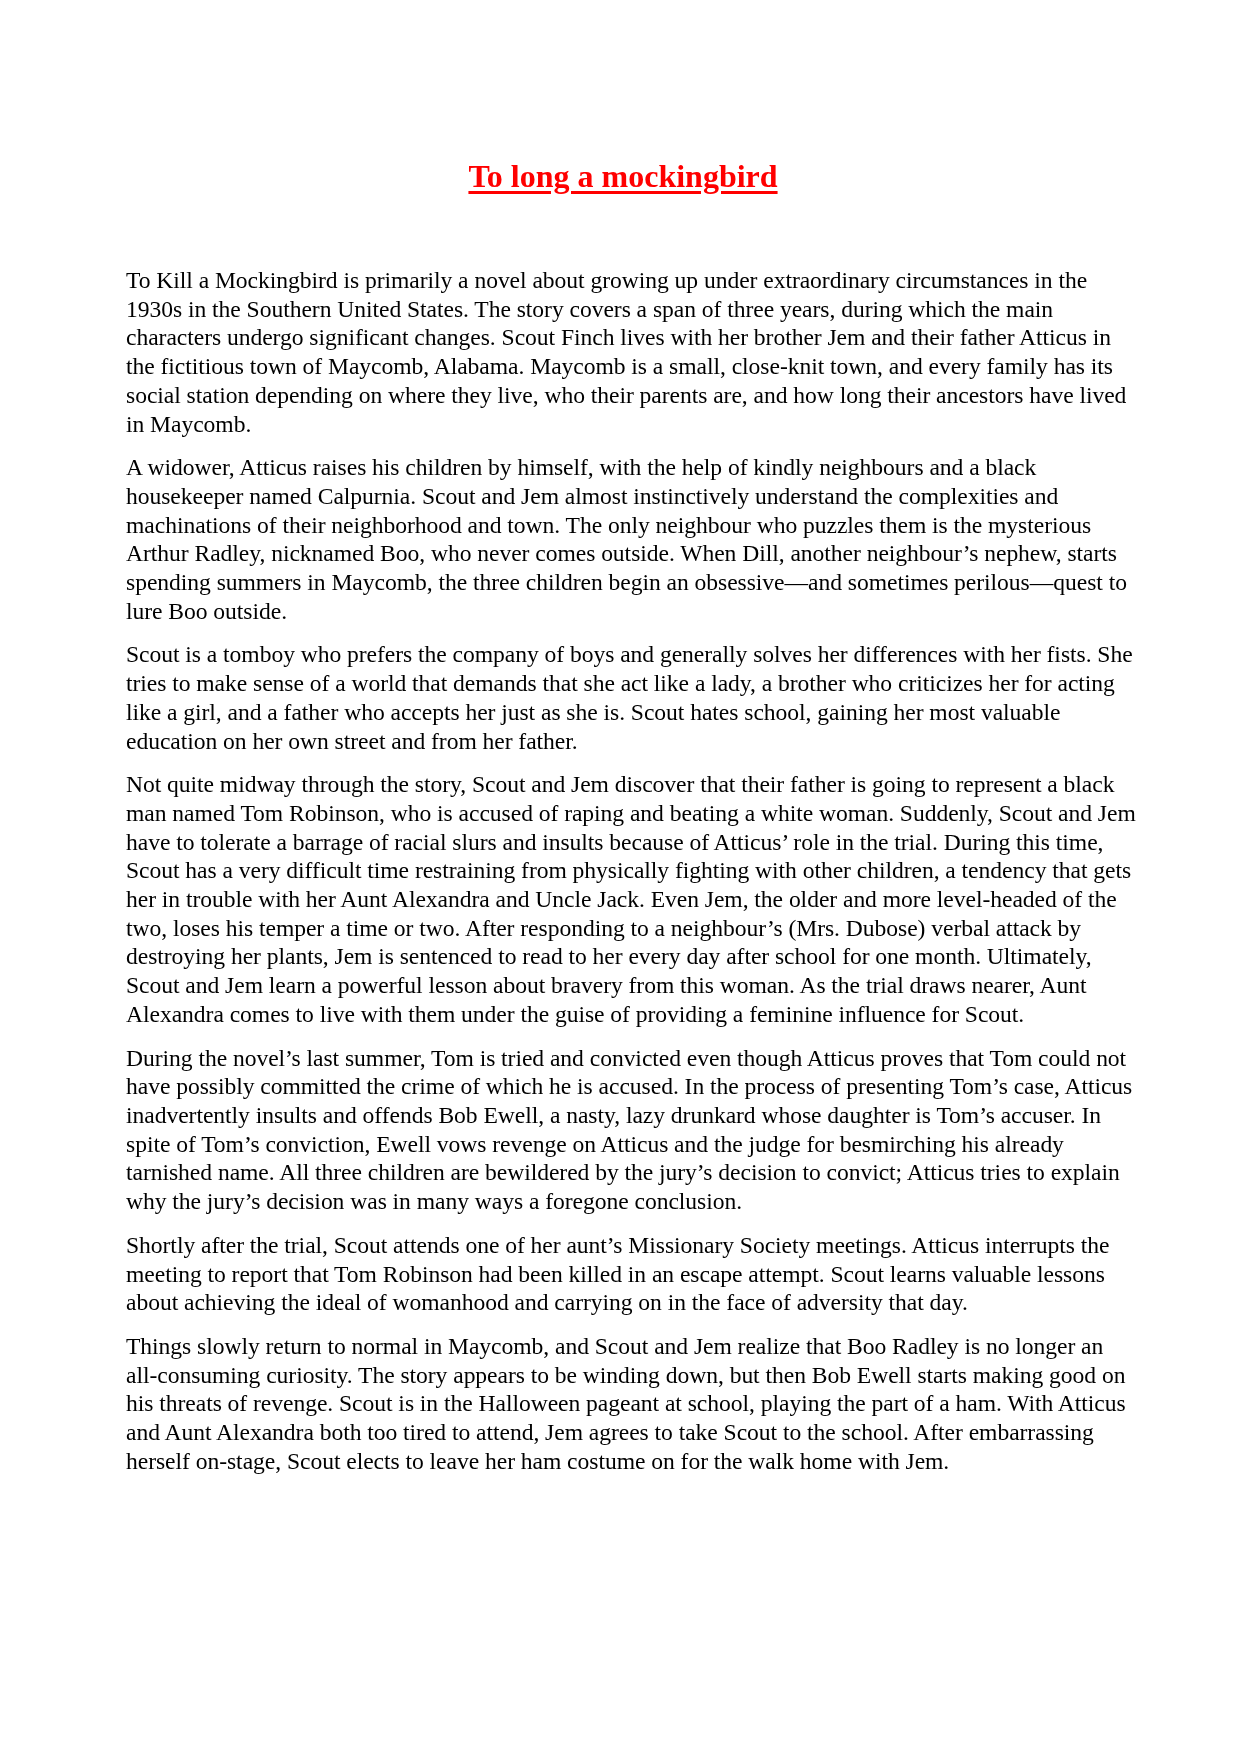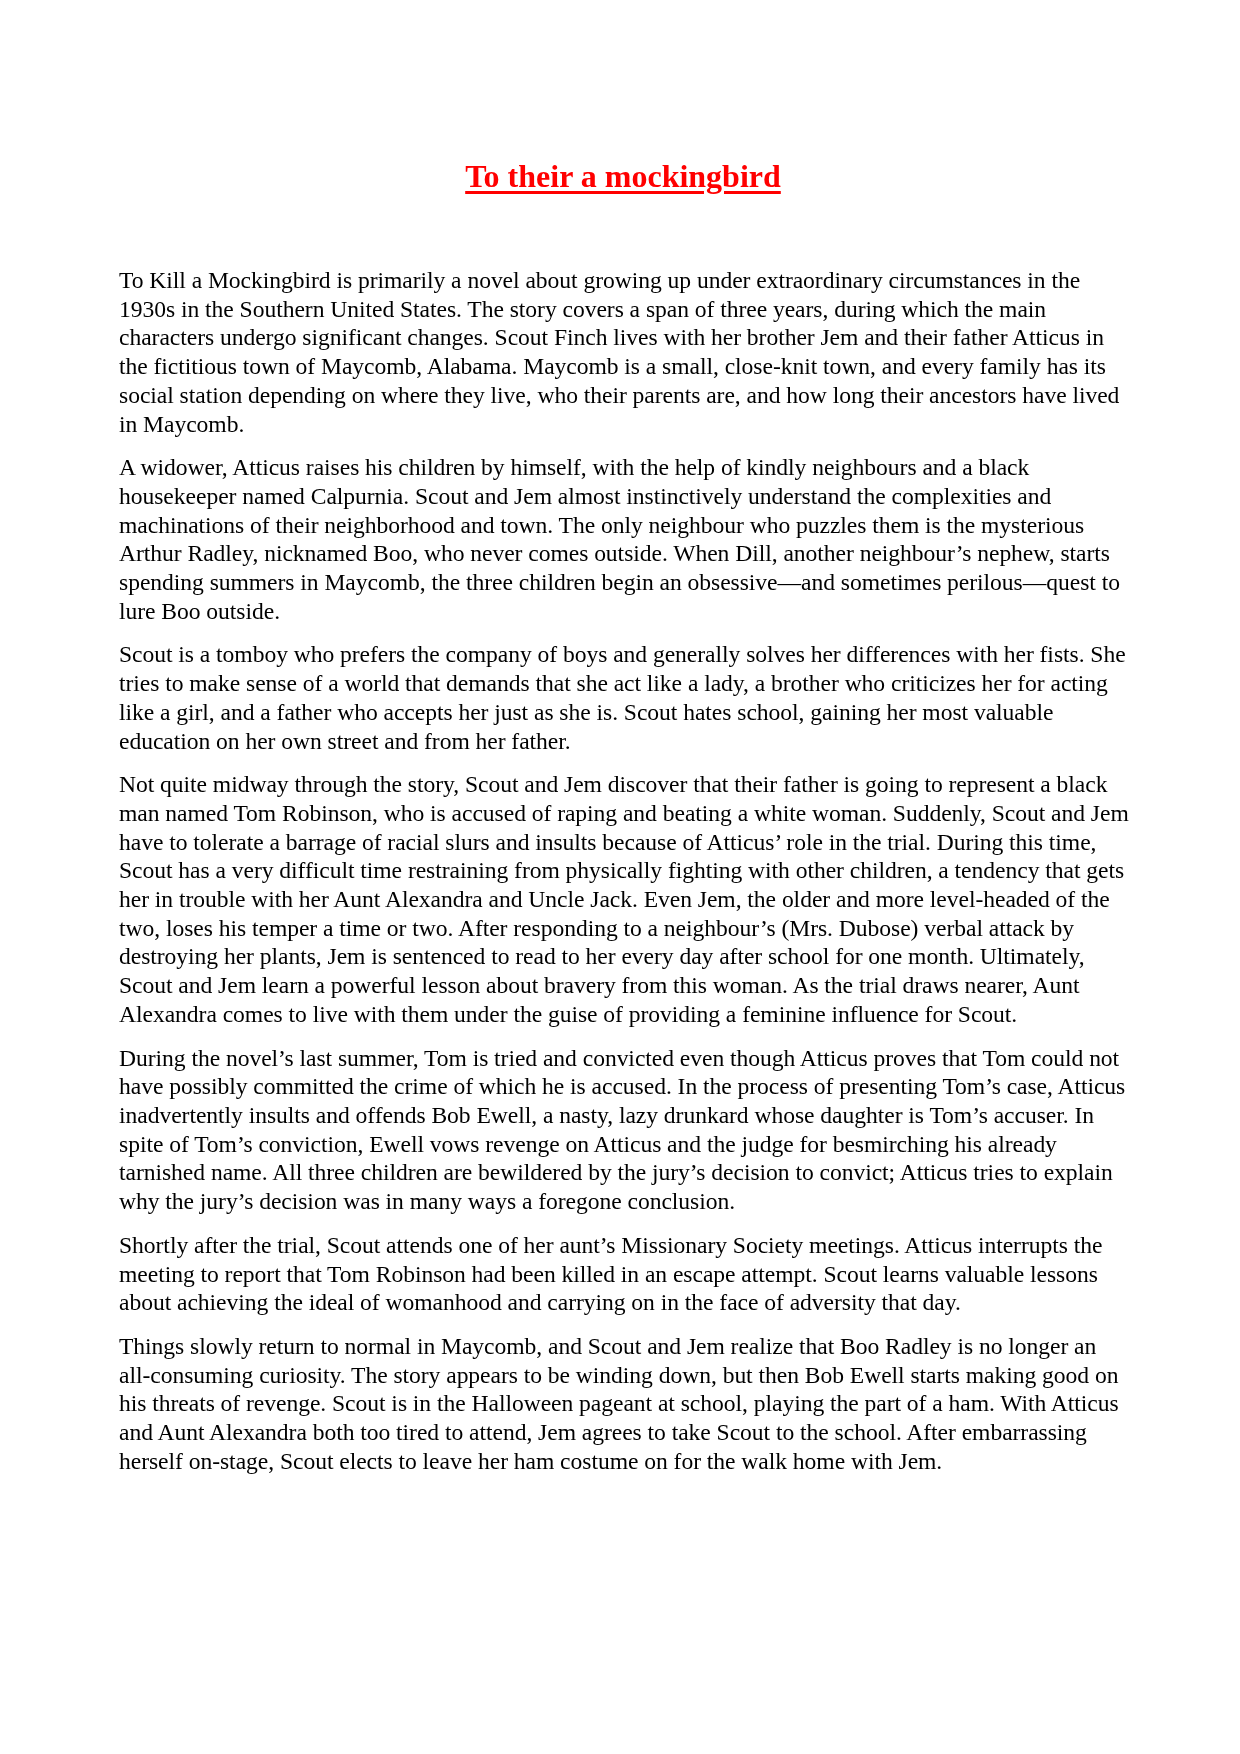--- a/index.html
+++ b/index.html
@@ -31,37 +31,37 @@
       font-size: 32px;
       line-height: 40px;
       color: #ff0000;
       text-decoration: underline;
       text-decoration-thickness: 3px;
       text-underline-offset: 4px;
       margin: 0;
     }
     .body-text {
       position: absolute;
-      left: 1px;
+      left: 8px;
       top: 266px;
       width: 1010px;
     }
     .para {
       font-size: 23.6px;
       line-height: 28.7px;
       margin: 0 0 15px 0;
       letter-spacing: -0.05px;
       word-spacing: 0px;
     }
   </style>
 </head>
 <body>
 
 <div class="page">
-  <h1 class="title" style="color: rgb(255, 0, 0);">To their a mockingbird</h1>
+  <h1 class="title" style="color: rgb(255, 0, 0);">To long a mockingbird</h1>
   <div class="body-text">
     <p class="para">To Kill a Mockingbird is primarily a novel about growing up under extraordinary circumstances in the 1930s in the Southern United States. The story covers a span of three years, during which the main characters undergo significant changes. Scout Finch lives with her brother Jem and their father Atticus in the fictitious town of Maycomb, Alabama. Maycomb is a small, close-knit town, and every family has its social station depending on where they live, who their parents are, and how long their ancestors have lived in Maycomb.</p>
     <p class="para">A widower, Atticus raises his children by himself, with the help of kindly neighbours and a black housekeeper named Calpurnia. Scout and Jem almost instinctively understand the complexities and machinations of their neighborhood and town. The only neighbour who puzzles them is the mysterious Arthur Radley, nicknamed Boo, who never comes outside. When Dill, another neighbour’s nephew, starts spending summers in Maycomb, the three children begin an obsessive—and sometimes perilous—quest to lure Boo outside.</p>
     <p class="para">Scout is a tomboy who prefers the company of boys and generally solves her differences with her fists. She tries to make sense of a world that demands that she act like a lady, a brother who criticizes her for acting like a girl, and a father who accepts her just as she is. Scout hates school, gaining her most valuable education on her own street and from her father.</p>
     <p class="para">Not quite midway through the story, Scout and Jem discover that their father is going to represent a black man named Tom Robinson, who is accused of raping and beating a white woman. Suddenly, Scout and Jem have to tolerate a barrage of racial slurs and insults because of Atticus’ role in the trial. During this time, Scout has a very difficult time restraining from physically fighting with other children, a tendency that gets her in trouble with her Aunt Alexandra and Uncle Jack. Even Jem, the older and more level-headed of the two, loses his temper a time or two. After responding to a neighbour’s (Mrs. Dubose) verbal attack by destroying her plants, Jem is sentenced to read to her every day after school for one month. Ultimately, Scout and Jem learn a powerful lesson about bravery from this woman. As the trial draws nearer, Aunt Alexandra comes to live with them under the guise of providing a feminine influence for Scout.</p>
     <p class="para">During the novel’s last summer, Tom is tried and convicted even though Atticus proves that Tom could not have possibly committed the crime of which he is accused. In the process of presenting Tom’s case, Atticus inadvertently insults and offends Bob Ewell, a nasty, lazy drunkard whose daughter is Tom’s accuser. In spite of Tom’s conviction, Ewell vows revenge on Atticus and the judge for besmirching his already tarnished name. All three children are bewildered by the jury’s decision to convict; Atticus tries to explain why the jury’s decision was in many ways a foregone conclusion.</p>
     <p class="para">Shortly after the trial, Scout attends one of her aunt’s Missionary Society meetings. Atticus interrupts the meeting to report that Tom Robinson had been killed in an escape attempt. Scout learns valuable lessons about achieving the ideal of womanhood and carrying on in the face of adversity that day.</p>
     <p class="para">Things slowly return to normal in Maycomb, and Scout and Jem realize that Boo Radley is no longer an all-consuming curiosity. The story appears to be winding down, but then Bob Ewell starts making good on his threats of revenge. Scout is in the Halloween pageant at school, playing the part of a ham. With Atticus and Aunt Alexandra both too tired to attend, Jem agrees to take Scout to the school. After embarrassing herself on-stage, Scout elects to leave her ham costume on for the walk home with Jem.</p>
   </div>
 </div>

